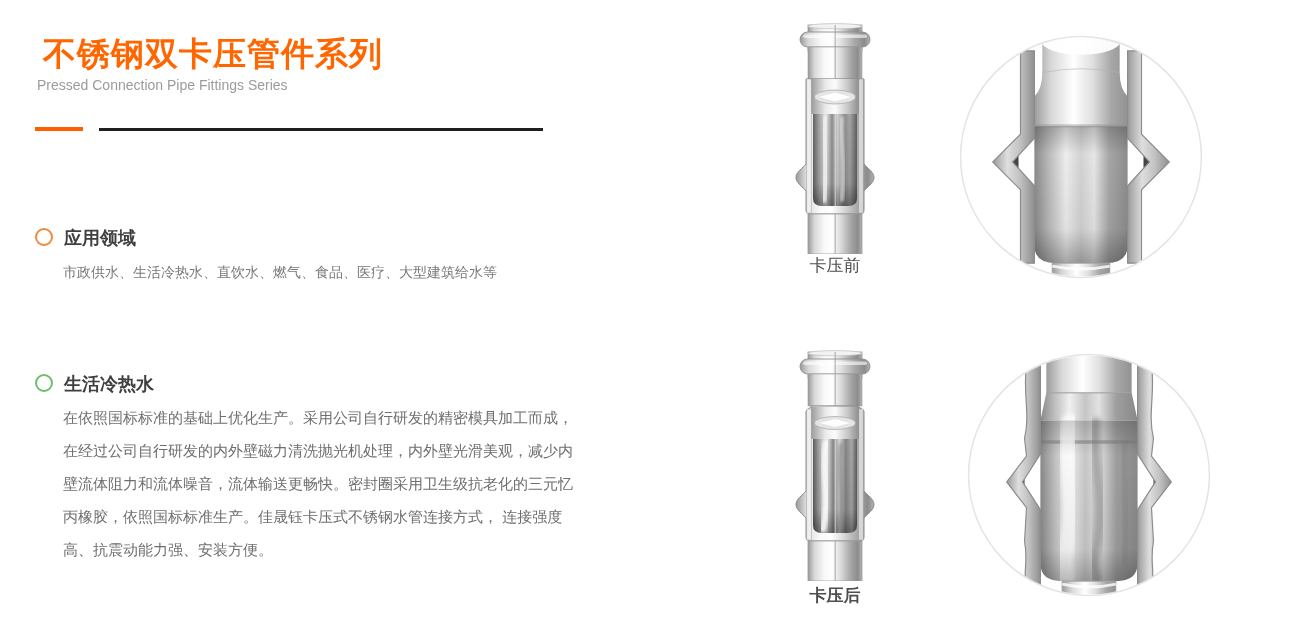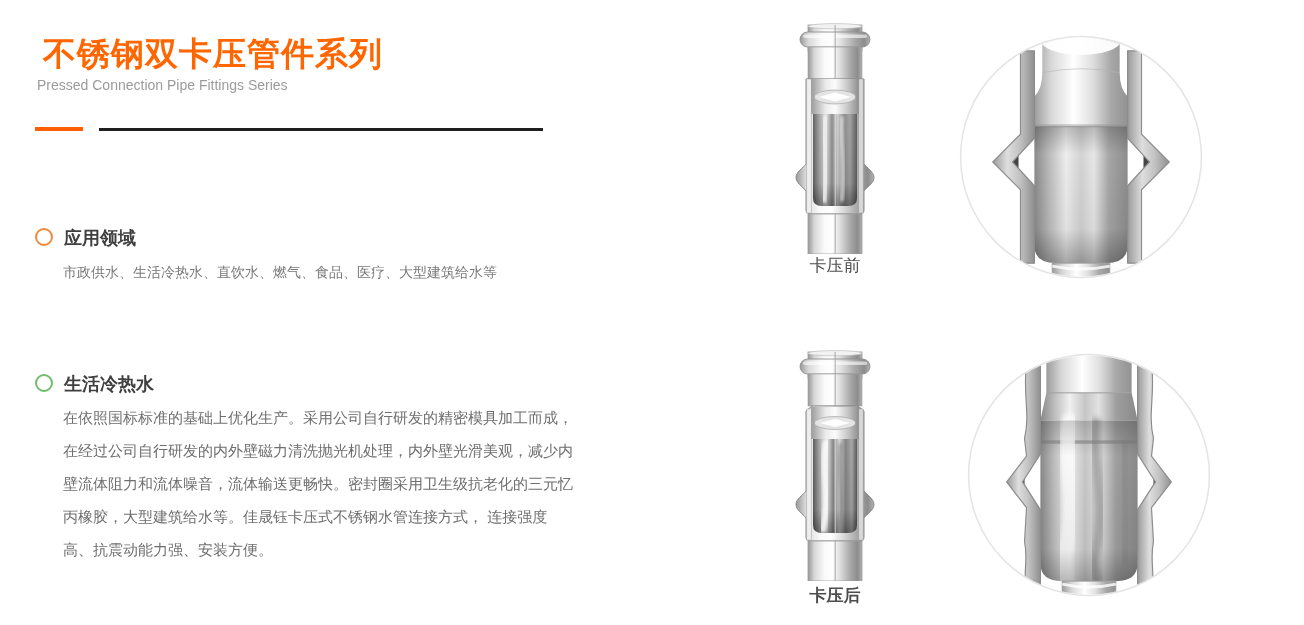--- a/index.html
+++ b/index.html
@@ -50,21 +50,21 @@
 
   <span class="bullet orange"></span>
   <h2 class="sec-heading app">应用领域</h2>
   <p class="app-body">市政供水、生活冷热水、直饮水、燃气、食品、医疗、大型建筑给水等</p>
 
   <span class="bullet green"></span>
   <h2 class="sec-heading std">生活冷热水</h2>
   <p class="std-body">在依照国标标准的基础上优化生产。采用公司自行研发的精密模具加工而成，
 在经过公司自行研发的内外壁磁力清洗抛光机处理，内外壁光滑美观，减少内
 壁流体阻力和流体噪音，流体输送更畅快。密封圈采用卫生级抗老化的三元忆
-丙橡胶，大型建筑给水等。佳晟钰卡压式不锈钢水管连接方式， 连接强度
+丙橡胶，依照国标标准生产。佳晟钰卡压式不锈钢水管连接方式， 连接强度
 高、抗震动能力强、安装方便。</p>
 
   <div class="fig-pipe before">
     <svg viewBox="0 0 86 232">
       <defs>
         <linearGradient id="pb-t" x1="0" y1="0" x2="1" y2="0">
           <stop offset="0" stop-color="#989898"></stop>
             <stop offset=".12" stop-color="#d8d8d8"></stop>
           <stop offset=".3" stop-color="#f9f9f9"></stop>
             <stop offset=".45" stop-color="#ffffff"></stop>

